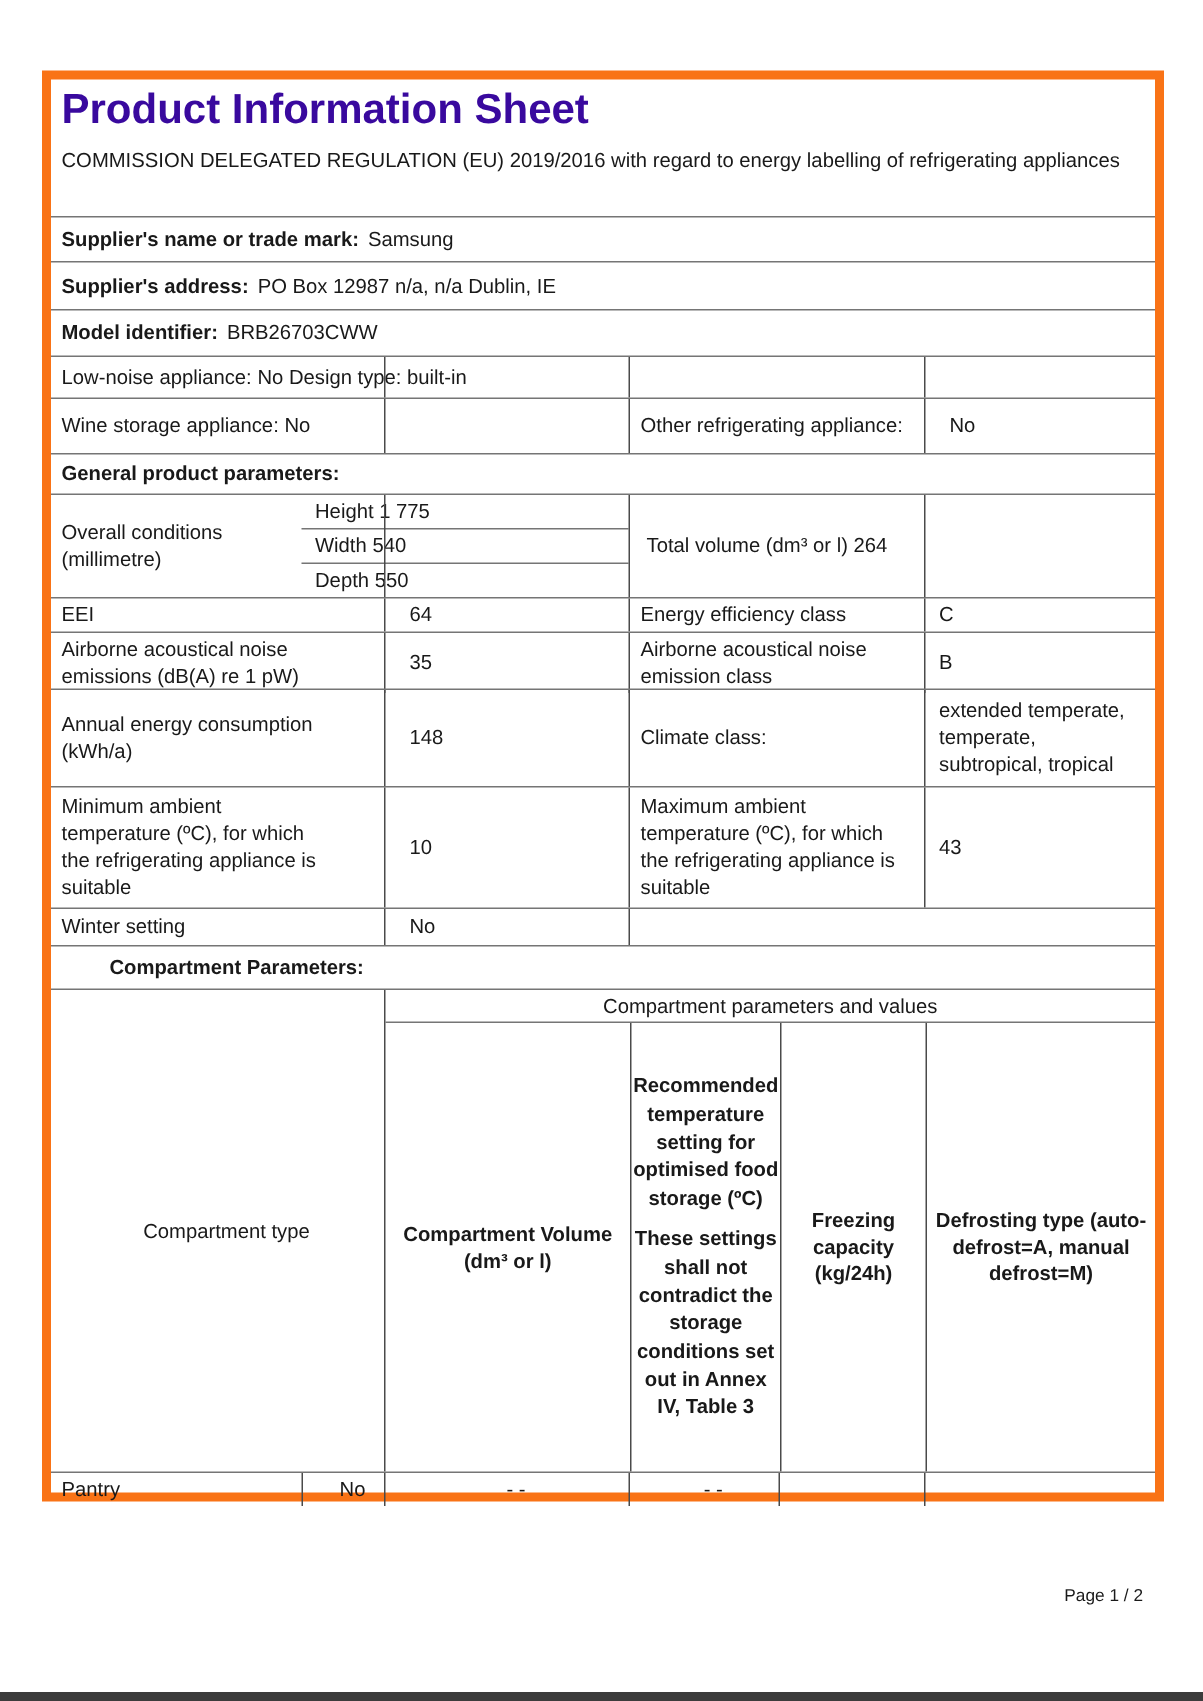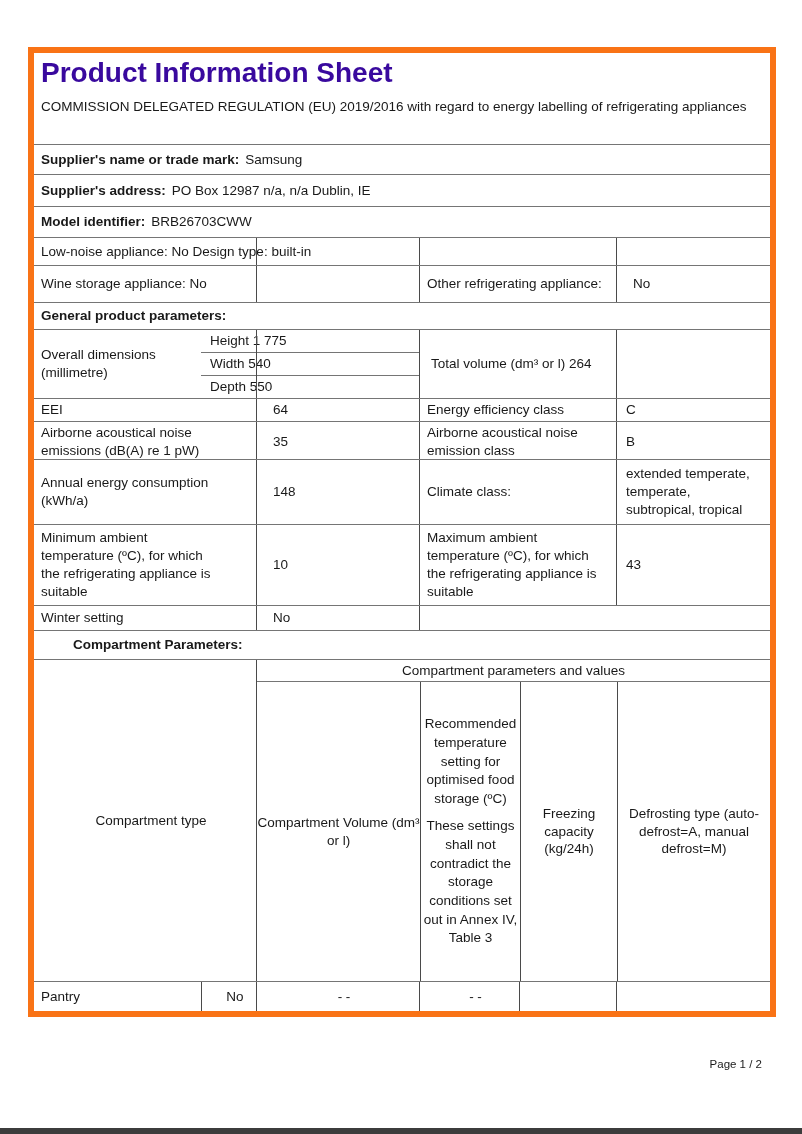--- a/index.html
+++ b/index.html
@@ -32,40 +32,40 @@
   .colsdims  { grid-template-columns:167px 218px 197px 1fr; }
   .colscomp  { grid-template-columns:222px 1fr; }
   .colspan   { grid-template-columns:1fr; }
   .colspntry { grid-template-columns:167px 55px 163px 100px 97px 1fr; }
 
   
   .h-title{height:91px;} .h30{height:30px;} .h32{height:32px;} .h31{height:31px;}
   .h28{height:28px;} .h37{height:37px;} .h27{height:27px;} .h22{height:22px;}
   .h69{height:69px;} .h23{height:23px;} .h38{height:38px;} .h65{height:65px;}
   .h81{height:81px;} .h25{height:25px;} .h29{height:29px;padding-left:32px;} .h322{height:322px;}
-  .hp22{height:30px;}
+  .hp22{height:14px;}
 
   .title-block { display:block; padding:4px 8px 0 7px; }
   .doc-title { font-size:28px; font-weight:bold; color:#39099e; line-height:1.15; letter-spacing:0px; }
   .doc-subtitle { margin-top:9px; max-width:706px; line-height:1.35; }
 
   .vline { position:absolute; left:222px; top:0; bottom:0; width:1px; background:#4a4a4a; z-index:5; }
 
   .dims-sub { display:flex; flex-direction:column; }
   .dims-sub .sub { flex:1; display:flex; align-items:center; padding-left:9px; border-bottom:1px solid #757575; white-space:nowrap; }
   .dims-sub .sub:last-child { border-bottom:none; }
 
   .wrapnarrow { max-width:182px; }
   .wrapclimate { max-width:136px; }
 
   
   .comp-right { display:flex; flex-direction:column; padding:0; align-items:stretch; }
   .comp-strip { height:22px; display:flex; align-items:center; justify-content:center; border-bottom:1px solid #757575; text-align:center; }
   .comp-subcols { flex:1; display:grid; grid-template-columns:163px 100px 97px 1fr; }
-  .comp-subcols .cell { padding:4px 0; }
+  .comp-subcols .cell { padding:4px 0;font-weight:bold; }
   .temp-cell { flex-direction:column; justify-content:center; line-height:1.38; }
   .temp-cell .blk2 { margin-top:9px; }
 
   .page-number { position:absolute; top:1057px; right:40px; font-size:11.5px; color:#1a1a1a; }
   .bottom-bar { position:absolute; left:0; right:0; bottom:0; height:6px; background:#3c3c3c; }
 </style>
 </head>
 <body>
 
 <div class="doc-table">
@@ -116,21 +116,21 @@
     <div class="cell val">No</div>
   </div>
 
   <div class="row colspan h27">
     <div class="cell bold">General product parameters:</div>
   </div>
 
 
   <div class="row colsdims h69">
     <div class="cell">
-      <span>Overall dimensions (millimetre)</span>
+      <span>Overall conditions (millimetre)</span>
     </div>
     <div class="cell nb dims-sub" style="padding:0; align-items:stretch; display:flex;">
       <div class="sub">Height 1 775</div>
       <div class="sub">Width 540</div>
       <div class="sub">Depth 550</div>
     </div>
     <div class="cell">
       <span class="nowrap" style="padding-left:4px;">Total volume (dm³ or l) 264</span>
     </div>
     <div class="cell"></div>

